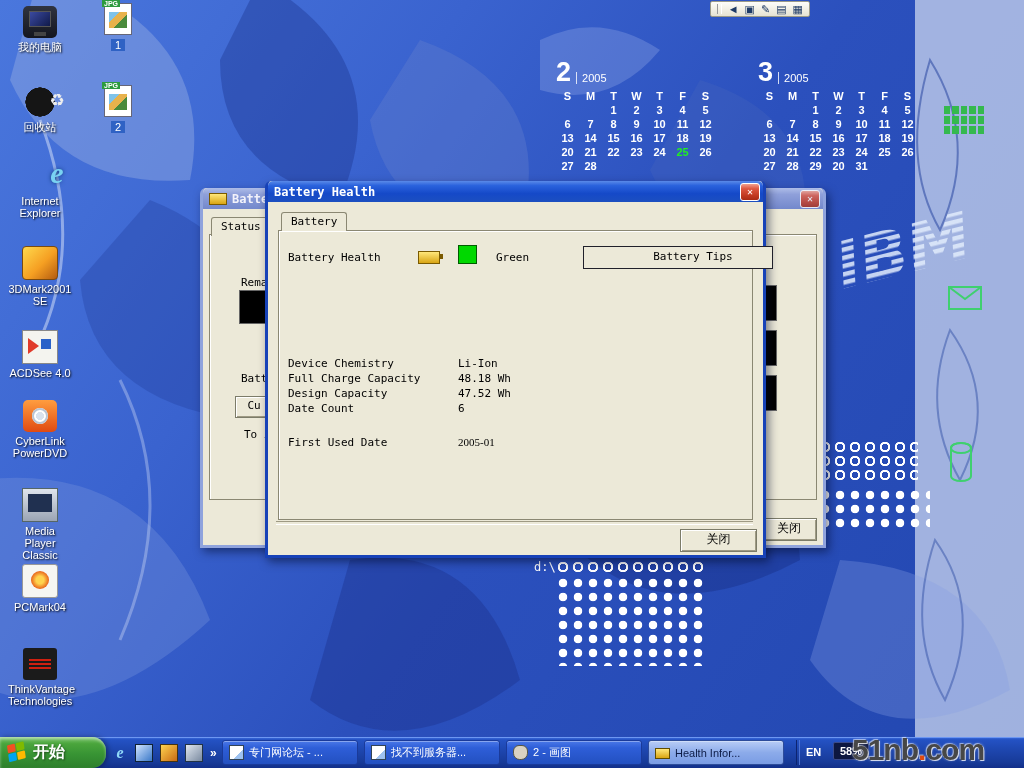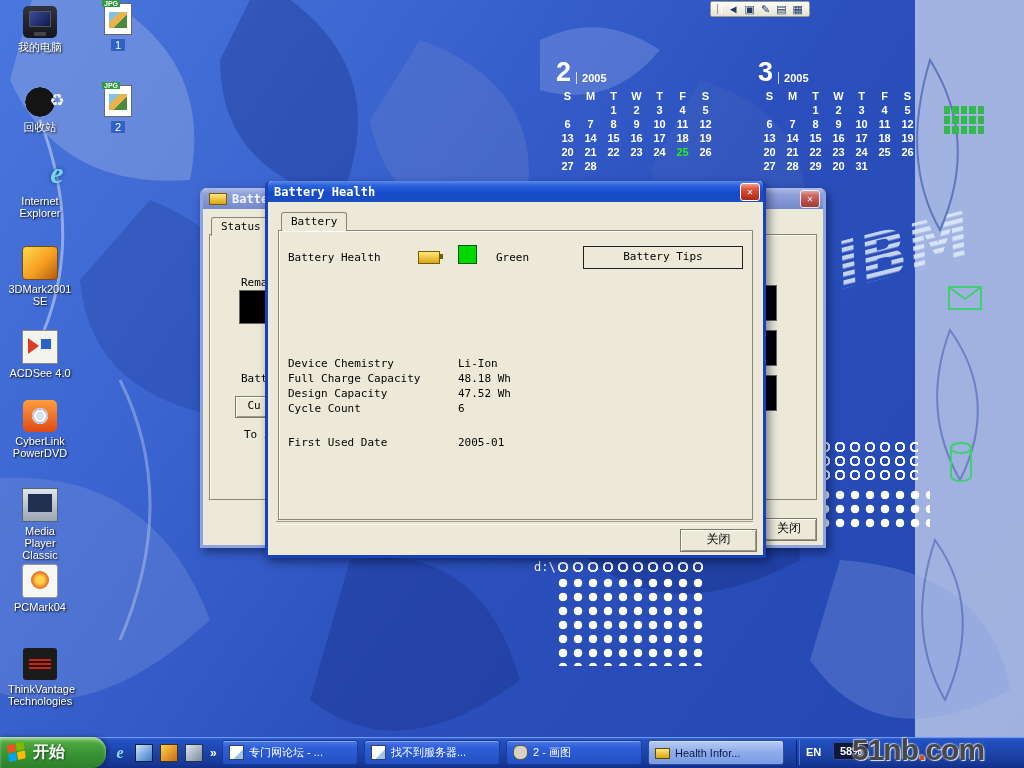--- a/index.html
+++ b/index.html
@@ -34,21 +34,21 @@
   .deskfile{position:absolute;left:98px;width:40px;text-align:center;z-index:2;cursor:pointer;}
   .fileic{width:26px;height:30px;background:#fff;border:1px solid #667;margin:0 auto;position:relative;}
   .fileic::before{content:attr(data-badge);position:absolute;left:-3px;top:-4px;background:#2d9b3f;color:#fff;font-size:7px;font-weight:bold;padding:0 2px;}
   .fileic::after{content:"";position:absolute;left:4px;top:8px;right:4px;bottom:6px;background:linear-gradient(135deg,#7fc3ea 0 30%,#e8b24c 30% 60%,#4a8a3c 60% 100%);}
   .filelbl{display:inline-block;background:#2f62c4;color:#fff;font-size:11px;padding:0 4px;margin-top:2px;}
 
   
   .calendar{position:absolute;z-index:1;color:#fff;}
   .cal-head{display:flex;align-items:flex-end;gap:0;height:32px;margin-bottom:4px;}
   .cal-month{font-size:27px;font-weight:bold;line-height:27px;}
-  .cal-year{font-size:11px;font-weight:bold;border-left:1px solid rgba(255,255,255,.8);padding-left:5px;margin-left:5px;margin-bottom:2px;}
+  .cal-year{font-size:11px;font-weight:normal;border-left:1px solid rgba(255,255,255,.8);padding-left:5px;margin-left:5px;margin-bottom:2px;}
   .cal-grid{display:grid;grid-template-columns:repeat(7,23px);}
   .cal-cell{height:14px;text-align:center;font-size:11px;font-weight:bold;color:#fff;}
   .cal-hl{color:#22ee22;}
 
   
   .deco{position:absolute;z-index:1;}
   #deco-grid{left:944px;top:106px;width:40px;height:28px;display:grid;grid-template-columns:repeat(5,1fr);grid-template-rows:repeat(3,1fr);gap:2px;}
   #deco-grid i{display:block;background:#35b94e;}
   .dots-filled{background-image:radial-gradient(circle 4px at 7px 7px,#fff 4px,transparent 4.6px);background-size:15px 14px;}
   .dots-hollow{background-image:radial-gradient(circle at 7px 7px,transparent 3px,#fff 3.2px,#fff 5px,transparent 5.5px);background-size:15px 14px;}
@@ -366,29 +366,29 @@
     <span>Battery Health</span>
     <span class="spacer"></span>
     <span class="xclose">✕</span>
   </div>
   <div class="tab" style="left:13px;top:31px;">Battery</div>
   <div class="tabpanel" style="left:10px;top:49px;width:473px;height:288px;"></div>
   <div class="mlabel" style="left:20px;top:70px;">Battery Health</div>
   <div class="batt" style="left:150px;top:70px;"></div>
   <div class="status-sq" style="left: 190px; top: 64px; background: rgb(0, 216, 0);"></div>
   <div class="mlabel" style="left:228px;top:70px;">Green</div>
-  <div class="xpbtn strong mono" style="left:315px;top:65px;width:158px;height:21px;line-height:19px;">Battery Tips</div>
+  <div class="xpbtn strong mono" style="left:315px;top:65px;width:158px;height:21px;line-height:19px;padding-left:30px;">Battery Tips</div>
   <div id="dlg-fields" style="position:absolute;left:20px;top:176px;width:440px;z-index:4;">
       <div class="dlg-row"><span class="dlg-l">Device Chemistry</span><span class="dlg-v">Li-Ion</span></div>
       <div class="dlg-row"><span class="dlg-l">Full Charge Capacity</span><span class="dlg-v">48.18 Wh</span></div>
       <div class="dlg-row"><span class="dlg-l">Design Capacity</span><span class="dlg-v">47.52 Wh</span></div>
-      <div class="dlg-row"><span class="dlg-l">Cycle Count</span><span class="dlg-v">6</span></div>
+      <div class="dlg-row"><span class="dlg-l">Date Count</span><span class="dlg-v">6</span></div>
     </div>
   <div class="mlabel" style="left:20px;top:255px;">First Used Date</div>
-  <div class="mlabel" style="left:190px;top:255px;">2005-01</div>
+  <div class="mlabel" style="left:190px;top:255px;font-family:Liberation Serif, serif;">2005-01</div>
   <div class="hsep" style="left:8px;top:340px;width:477px;"></div>
   <div class="xpbtn" style="left:412px;top:348px;width:75px;height:21px;line-height:19px;">关闭</div>
 </div>
 
 <div id="taskbar">
   <div id="startbtn">
     <span class="winflag">
         <i></i>
         <i></i>
         <i></i>

